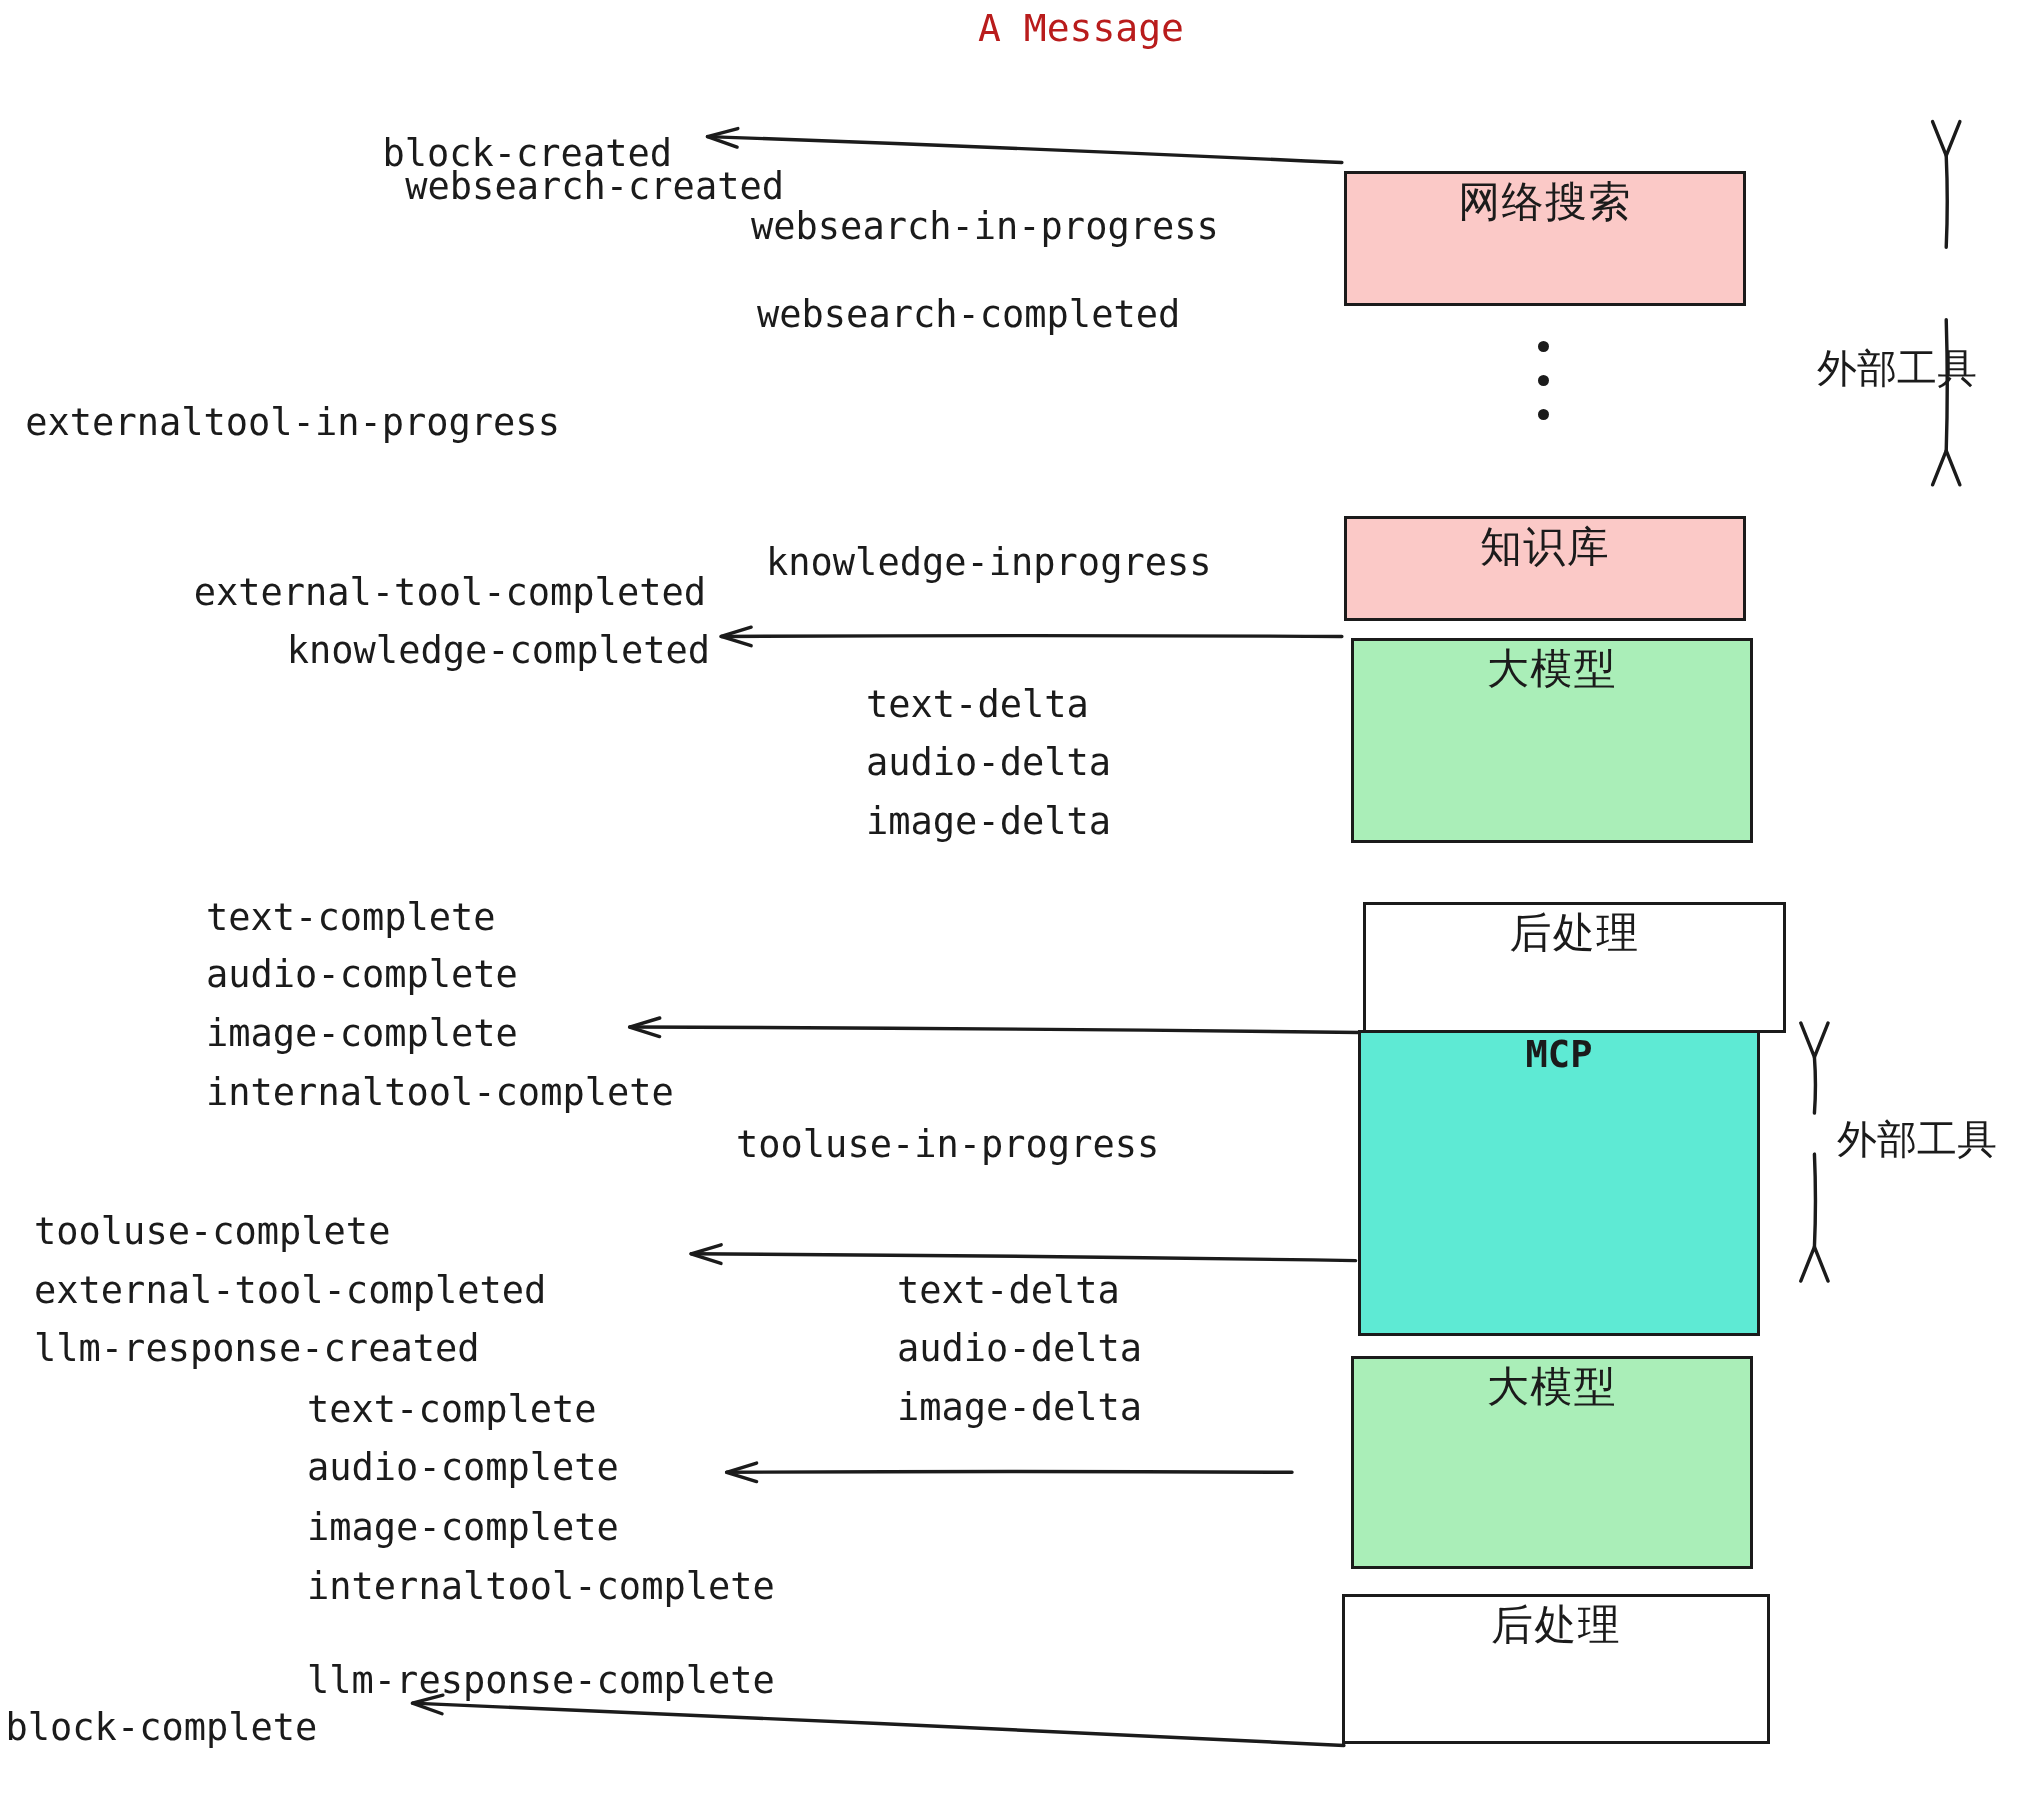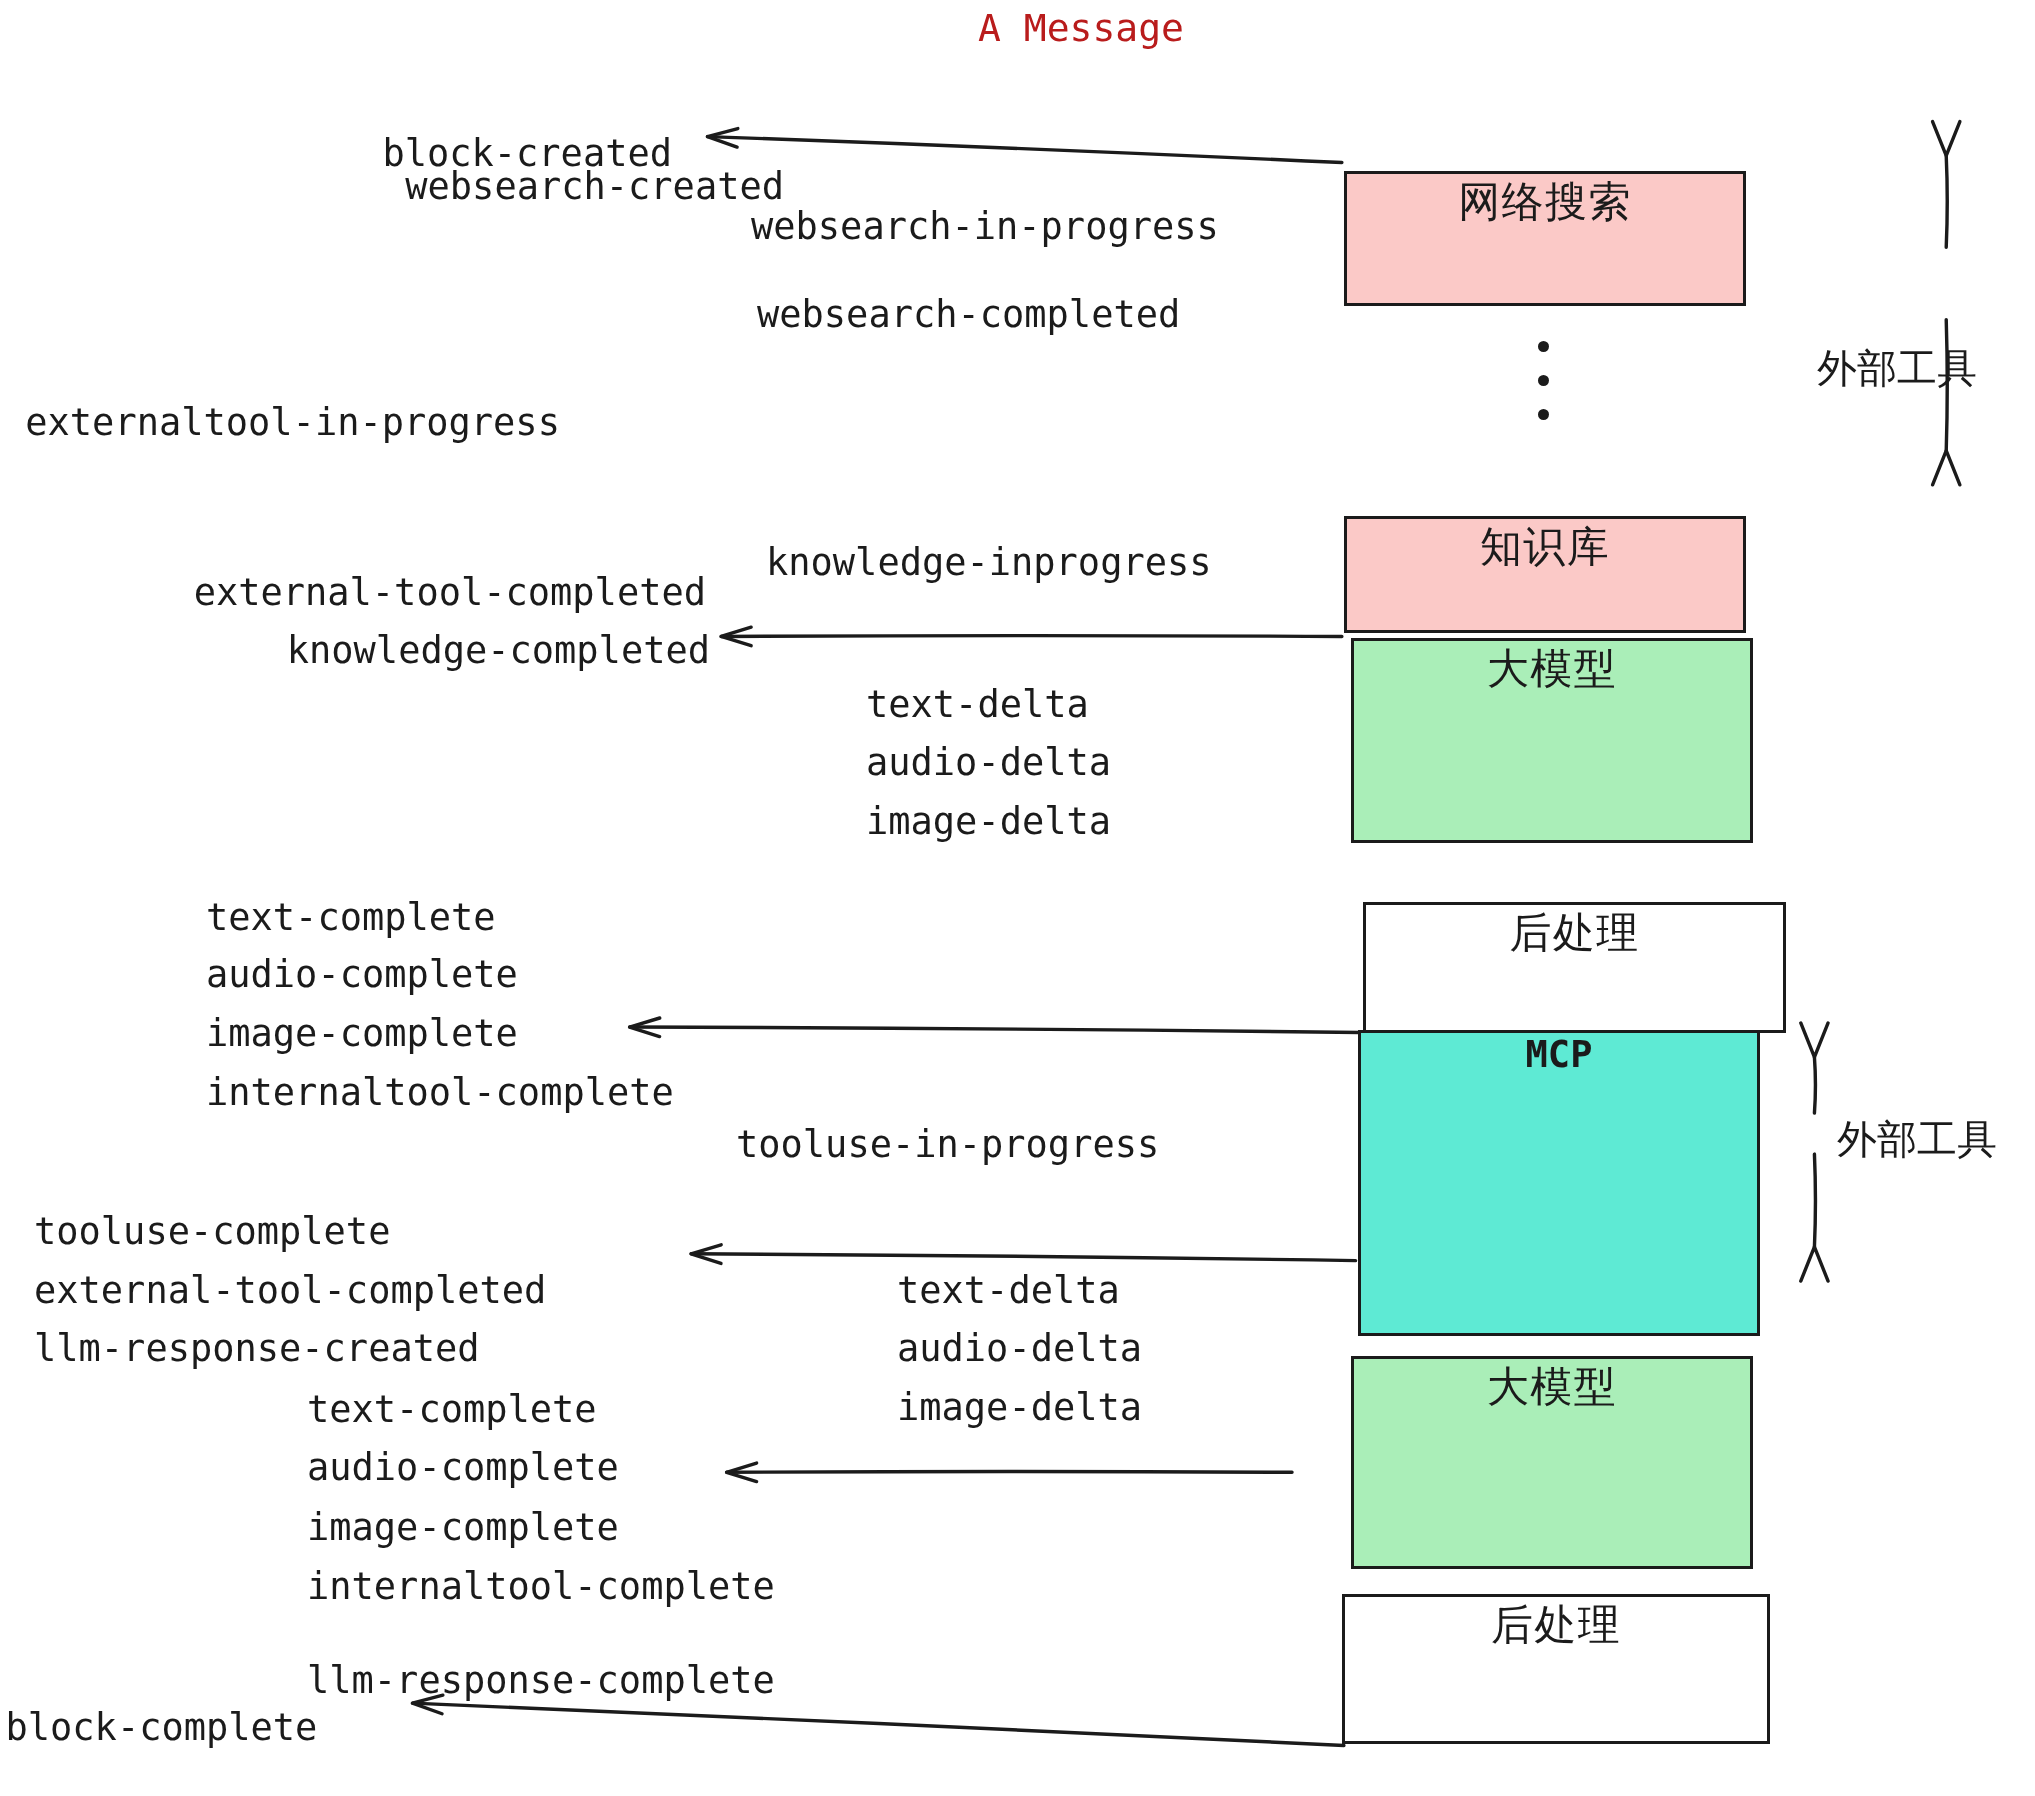--- a/index.html
+++ b/index.html
@@ -96,21 +96,21 @@
         <path d="M 2637 1498 L 2657 1548 L 2677 1498"></path>
         <path d="M 2657 1690 Q 2660 1758 2657 1826"></path>
         <path d="M 2637 1876 L 2657 1826 L 2677 1876"></path>
       </g>
   </svg>
 
   <div id="boxlayer">
       <div class="box" style="left: 1344px; top: 171px; width: 402px; height: 135px; background: rgb(251, 201, 199);">
         <span class="bt">网络搜索</span>
       </div>
-      <div class="box" style="left: 1344px; top: 516px; width: 402px; height: 117px; background: rgb(251, 201, 199);">
+      <div class="box" style="left: 1344px; top: 516px; width: 402px; height: 105px; background: rgb(251, 201, 199);">
         <span class="bt">知识库</span>
       </div>
       <div class="box" style="left: 1351px; top: 638px; width: 402px; height: 205px; background: rgb(170, 238, 184);">
         <span class="bt">大模型</span>
       </div>
       <div class="box" style="left: 1363px; top: 902px; width: 423px; height: 131px; background: rgb(255, 255, 255);">
         <span class="bt">后处理</span>
       </div>
       <div class="box" style="left: 1358px; top: 1030px; width: 402px; height: 306px; background: #5eead4;">
         <span class="bt lat">MCP</span>

